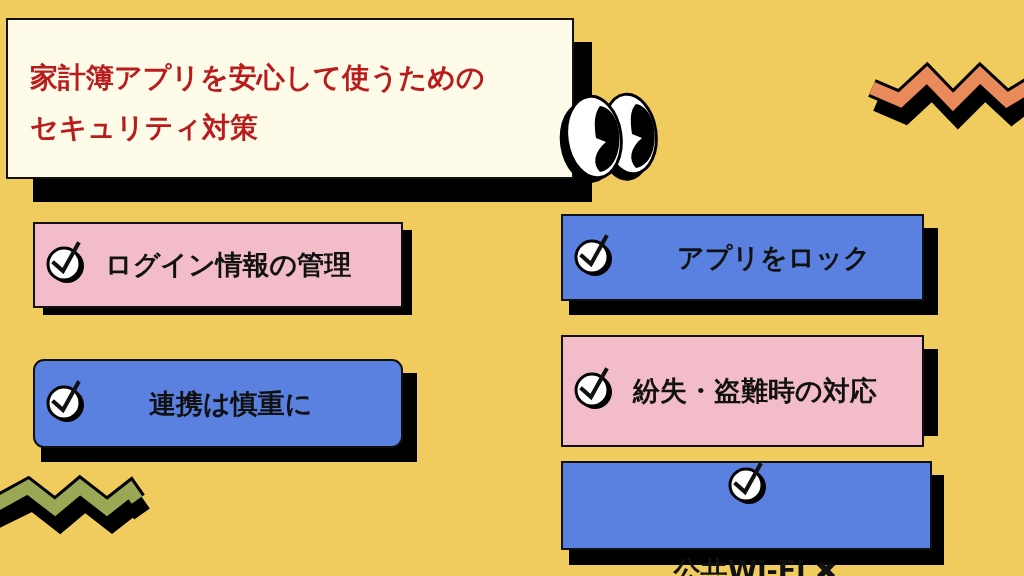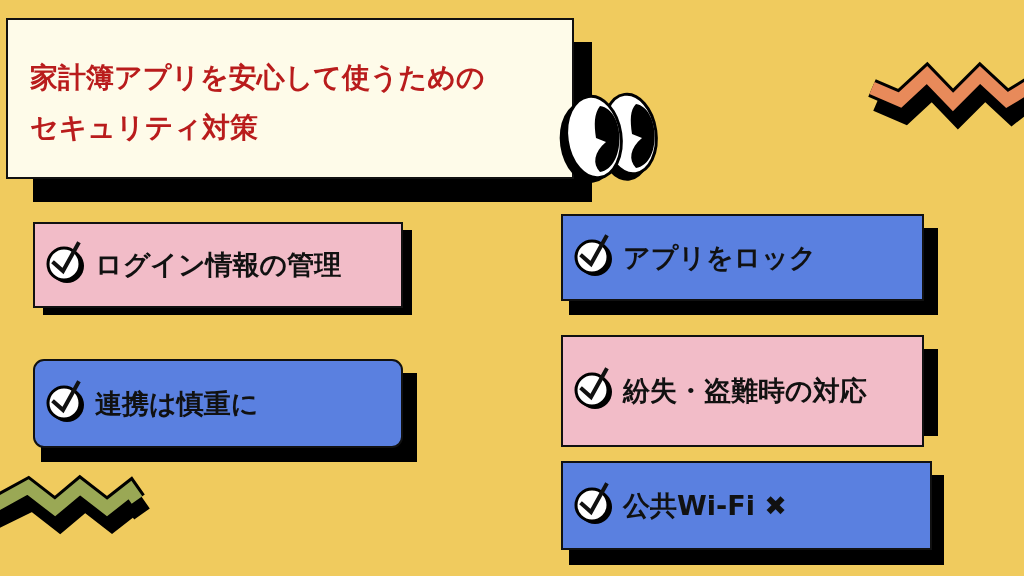--- a/index.html
+++ b/index.html
@@ -47,30 +47,31 @@
     }
     .item {
       display: flex;
       align-items: center;
       padding-left: 8px;
     }
     .item .label {
       font-size: 27px;
       font-weight: bold;
       color: #111;
+      margin-left: 10px;
       white-space: nowrap;
     }
     .check {
       width: 52px;
       height: 52px;
       flex: 0 0 52px;
       margin-top: -6px;
     }
     .pink { background: #f2bcc8; }
-    .blue { background: #5a80e0; }
+    .blue { background: #5a80e0; gap: 44px; }
     .deco {
       position: absolute;
     }
   </style>
 </head>
 <body>
 
 <div class="canvas">
 
   <div class="shadow title-shadow"></div>
@@ -137,21 +138,21 @@
   <div class="box item pink" style="left:561px; top:335px; width:363px; height:112px;">
     <svg class="check" viewBox="0 0 52 52">
       <circle cx="24" cy="30" r="17" fill="#000"></circle>
       <circle cx="21" cy="28" r="16" fill="#fff" stroke="#000" stroke-width="3"></circle>
       <polyline points="11,27 20,35 35,8" fill="none" stroke="#111" stroke-width="4" stroke-linecap="square"></polyline>
     </svg>
     <span class="label">紛失・盗難時の対応</span>
   </div>
 
   <div class="shadow" style="left:569px; top:475px; width:375px; height:90px;"></div>
-  <div class="box item blue" style="left:561px; top:461px; width:371px; height:89px;">
+  <div class="box item blue" style="left:561px; top:461px; width:371px; height:89px;flex-direction:column;">
     <svg class="check" viewBox="0 0 52 52">
       <circle cx="24" cy="30" r="17" fill="#000"></circle>
       <circle cx="21" cy="28" r="16" fill="#fff" stroke="#000" stroke-width="3"></circle>
       <polyline points="11,27 20,35 35,8" fill="none" stroke="#111" stroke-width="4" stroke-linecap="square"></polyline>
     </svg>
     <span class="label">公共Wi-Fi ✖</span>
   </div>
 
 </div>
 

